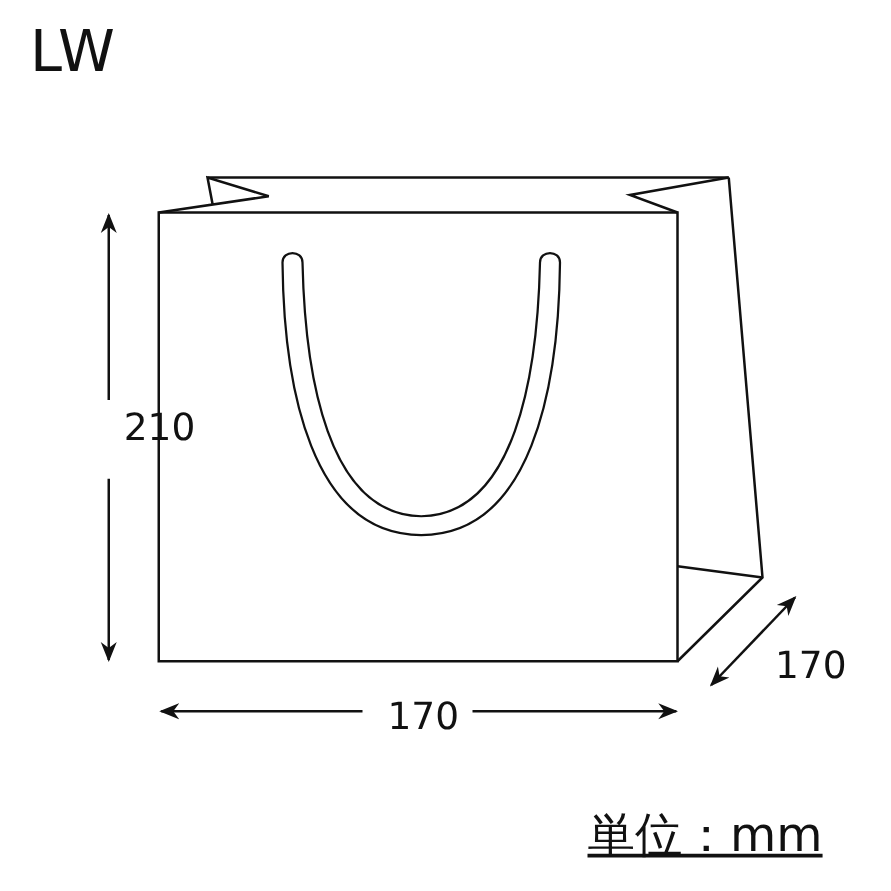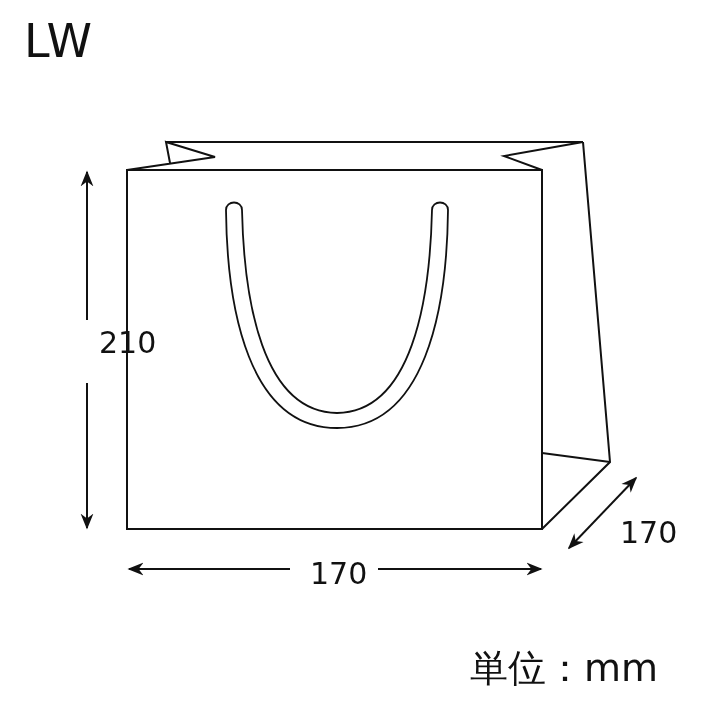--- a/index.html
+++ b/index.html
@@ -1,19 +1,19 @@
 <!DOCTYPE html>
 <html><head>
 <meta charset="utf-8">
 <style>
   html, body { margin: 0; padding: 0; background: #ffffff; }
   body { width: 713px; height: 713px; position: relative; overflow: hidden; font-family: "DejaVu Sans", sans-serif; }
   .title { position: absolute; left: 24px; top: 14px; font-size: 46px; color: #111; letter-spacing: 1px; }
   .dim { position: absolute; font-size: 30px; color: #111; }
-  .unit { position: absolute; left: 470px; top: 643px; font-size: 38px; color: #111; }
+  .unit { position: absolute; left: 470px; top: 643px; font-size: 38px; color: #111; text-decoration: underline; }
   svg { position: absolute; left: 0; top: 0; }
 </style>
 </head>
 <body>
 
 <div class="title">LW</div>
 
 <svg width="713" height="713" viewBox="0 0 713 713">
   <defs>
     <marker id="ah" viewBox="0 0 10 10" refX="9" refY="5" markerWidth="8" markerHeight="8" orient="auto-start-reverse">

